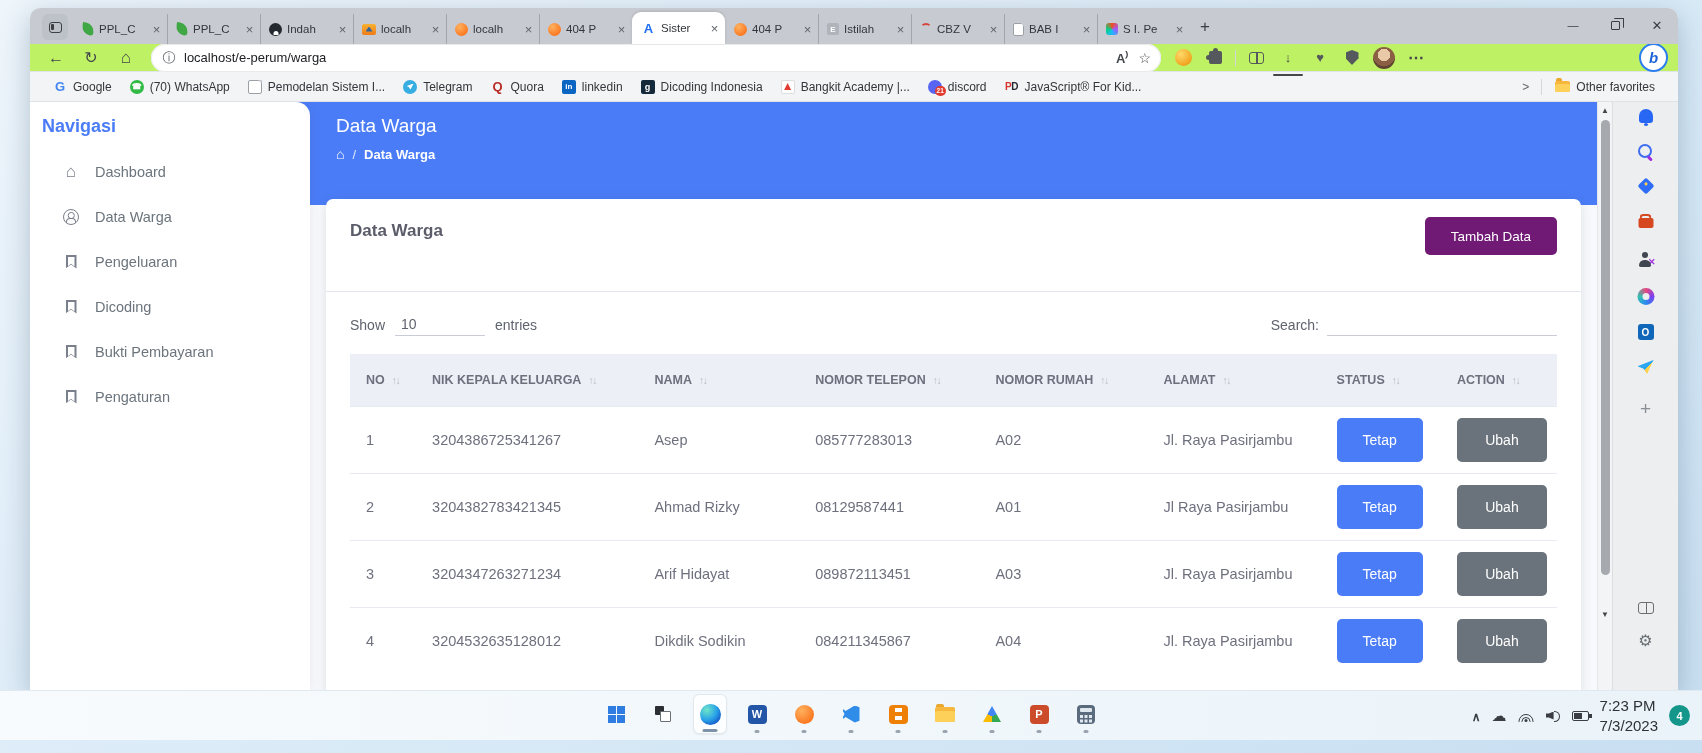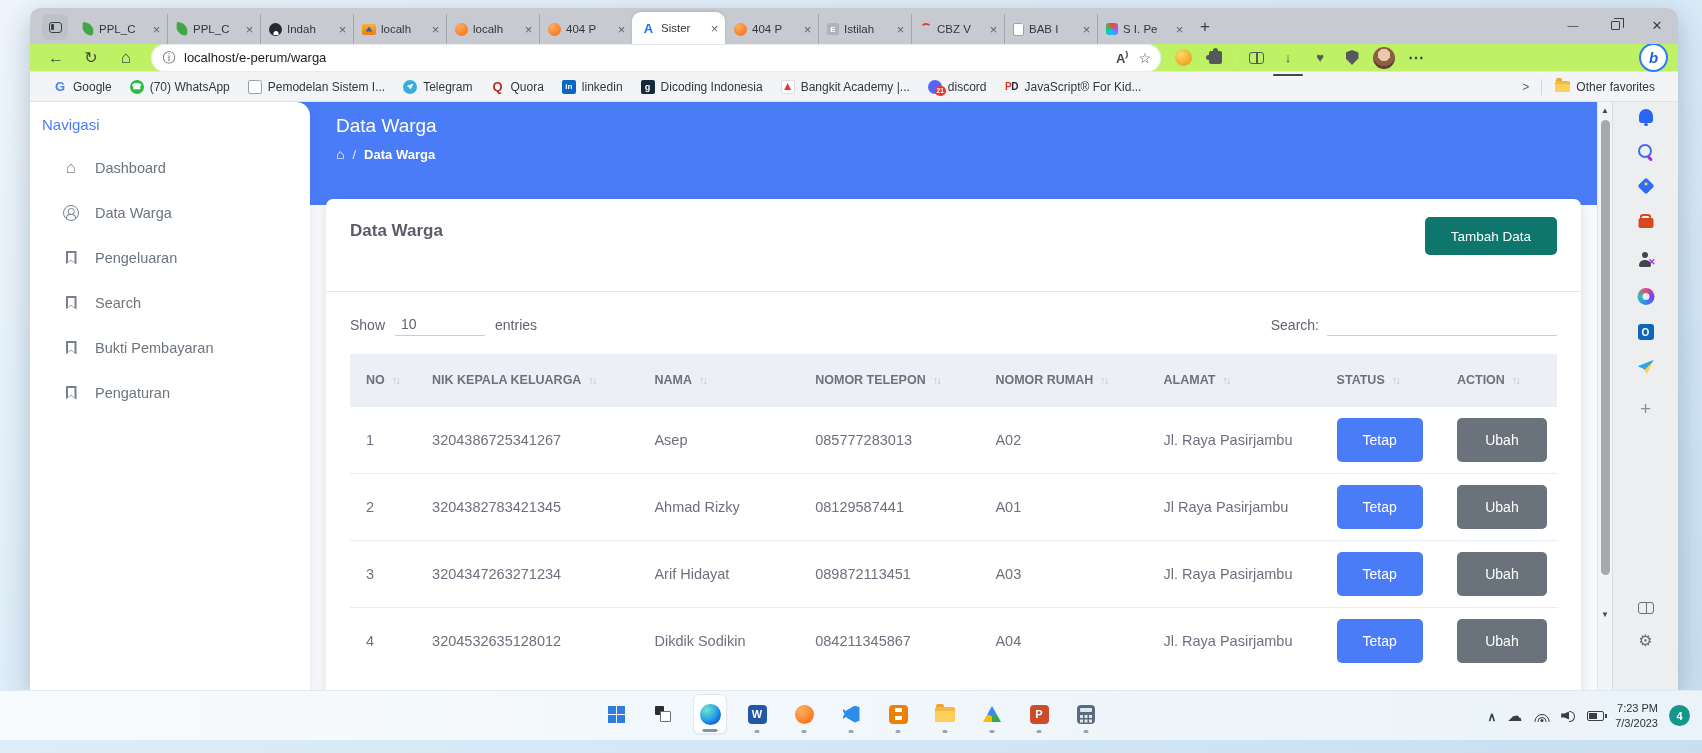--- a/index.html
+++ b/index.html
@@ -122,21 +122,21 @@
 .burger i:nth-child(1){width:14px}.burger i:nth-child(2){width:19px}.burger i:nth-child(3){width:11px}
 .tp-person{position:absolute;right:55px;top:11px;width:16px;height:17px}
 .tp-person::before{content:"";position:absolute;left:50%;top:0;transform:translateX(-50%);width:7px;height:7px;border:1.6px solid #fff;border-radius:50%}
 .tp-person::after{content:"";position:absolute;left:50%;bottom:0;transform:translateX(-50%);width:13px;height:7px;border:1.6px solid #fff;border-bottom:none;border-radius:7px 7px 0 0}
 
 .app-body{flex:1;display:flex;min-height:0;position:relative}
 .blue-under{position:absolute;left:0;top:0;width:300px;height:26px;background:#4a7cf7}
 
 
 .sbar{width:280px;background:#fff;border-radius:0 14px 0 0;box-shadow:3px 0 8px rgba(60,70,90,.06);padding:10px 8px 0;flex:none;position:relative;z-index:2}
-.navlabel{color:#4a7cf7;font-weight:normal;font-size:15px;padding:4px 4px 12px}
+.navlabel{color:#4a7cf7;font-weight:bold;font-size:18px;padding:4px 4px 12px}
 .nitem{height:45px;display:flex;align-items:center;gap:15px;padding-left:24px;color:#6c757d;font-size:14.5px}
 .nicon{width:18px;display:flex;align-items:center;justify-content:center;color:#7a7f8c;flex:none}
 .ic-home::after{content:"⌂";font-size:17px}
 .ic-users{width:16px;height:16px;border:1.5px solid #7a7f8c;border-radius:50%;position:relative}
 .ic-users::before{content:"";position:absolute;left:50%;top:2.5px;transform:translateX(-50%);width:4.5px;height:4.5px;border:1.3px solid #7a7f8c;border-radius:50%}
 .ic-users::after{content:"";position:absolute;left:50%;bottom:1px;transform:translateX(-50%);width:8px;height:4px;border:1.3px solid #7a7f8c;border-bottom:none;border-radius:4px 4px 0 0}
 .ic-chat{width:15px;height:13px;border:1.5px solid #7a7f8c;border-radius:8px 8px 8px 1px;position:relative;display:flex;align-items:center;justify-content:center;font-size:8px;color:#7a7f8c}
 .ic-chat::after{content:"↻";font-weight:bold}
 .bm{width:11px;height:14px;background:#7a7f8c;clip-path:polygon(0 0,100% 0,100% 100%,50% 72%,0 100%);position:relative}
 .bm::after{content:"";position:absolute;left:2px;top:2px;right:2px;bottom:2px;background:#fff;clip-path:polygon(0 0,100% 0,100% 100%,50% 72%,0 100%)}
@@ -147,21 +147,21 @@
 .mainwrap{position:relative;padding:13px 16px 0}
 .ptitle{color:#fff;font-size:19px;margin-left:10px}
 .bcrumb{margin:9px 0 0 10px;display:flex;align-items:center;gap:8px;color:#dde6ff;font-size:13px}
 .bc-home::after{content:"⌂";color:#fff;font-size:14px}
 .bc-cur{color:#fff;font-weight:bold}
 
 
 .card{margin-top:37px;background:#fff;border-radius:7px;box-shadow:0 2px 12px rgba(58,59,69,.13);padding:0 24px 40px;min-height:520px}
 .card-head{display:flex;justify-content:space-between;align-items:flex-start;padding-top:22px}
 .card-title{font-size:17px;font-weight:bold;color:#5a5c69}
-.btn-add{background:#0f766e;color:#fff;border:none;font-size:13.5px;padding:0 26px;height:38px;border-radius:5px;margin-top:-4px;font-family:inherit}
+.btn-add{background:#701a75;color:#fff;border:none;font-size:13.5px;padding:0 26px;height:38px;border-radius:5px;margin-top:-4px;font-family:inherit}
 .card-div{border-bottom:1px solid #e3e6f0;margin:36px -24px 0}
 .controls{display:flex;align-items:center;margin-top:21px;font-size:14px;color:#5f636e}
 .show-input{width:90px;border:none;border-bottom:1px solid #c9ccd6;margin:0 10px;padding:3px 6px;font-size:14px;color:#5f636e;background:transparent;font-family:inherit;outline:none}
 .search-wrap{margin-left:auto;display:flex;align-items:center;gap:8px}
 .search-input{width:230px;border:none;border-bottom:1px solid #c9ccd6;padding:3px 6px;font-size:14px;background:transparent;font-family:inherit;outline:none}
 
 table.dt{width:100%;border-collapse:collapse;margin-top:18px}
 .dt th{background:#eceff5;text-align:left;font-size:12.5px;color:#6e707e;padding:19px 10px;white-space:nowrap}
 .dt th:first-child,.dt td:first-child{padding-left:16px}
 .sort{color:#bcc0cf;font-size:10.5px;letter-spacing:-1.5px;margin-left:7px;font-weight:normal}
@@ -242,21 +242,21 @@
 .wifi i{position:absolute;left:50%;transform:translateX(-50%);border:1.7px solid #3a3d41;border-radius:50%}
 .wifi .w1{width:3px;height:3px;background:#3a3d41;border:none;bottom:0}
 .wifi .w2{width:9px;height:9px;bottom:-4px}
 .wifi .w3{width:15px;height:15px;bottom:-7px}
 .vol{width:15px;height:12px;position:relative}
 .vol::before{content:"";position:absolute;left:0;top:2px;width:8px;height:8px;background:#3a3d41;clip-path:polygon(0 25%,40% 25%,100% 0,100% 100%,40% 75%,0 75%)}
 .vol::after{content:"";position:absolute;right:1px;top:1px;width:5px;height:9px;border:1.5px solid #3a3d41;border-left:none;border-top-right-radius:6px;border-bottom-right-radius:6px}
 .batt{width:17px;height:10px;border:1.5px solid #3a3d41;border-radius:2px;position:relative}
 .batt::before{content:"";position:absolute;left:1px;top:1px;bottom:1px;width:8px;background:#3a3d41}
 .batt::after{content:"";position:absolute;right:-4px;top:2px;width:2.5px;height:4px;background:#3a3d41}
-.clock{font-size:11px;line-height:1.3;text-align:right;color:#2e3236}
+.clock{font-size:15px;line-height:1.3;color:#2e3236}
 .tbadge{width:21px;height:21px;border-radius:50%;background:#15968b;color:#fff;font-size:11px;font-weight:bold;display:flex;align-items:center;justify-content:center}
 </style>
 </head>
 <body>
 
 <div class="window">
 
   <div class="tabbar">
     <div class="tab-actions">
         <span class="sq"></span>
@@ -453,21 +453,21 @@
           <div class="nitem">
               <span class="nicon">
                 <i class="bm"></i>
               </span>
               <span>Pengeluaran</span>
             </div>
           <div class="nitem">
               <span class="nicon">
                 <i class="bm"></i>
               </span>
-              <span>Search</span>
+              <span>Dicoding</span>
             </div>
           <div class="nitem">
               <span class="nicon">
                 <i class="bm"></i>
               </span>
               <span>Bukti Pembayaran</span>
             </div>
           <div class="nitem">
               <span class="nicon">
                 <i class="bm"></i>

